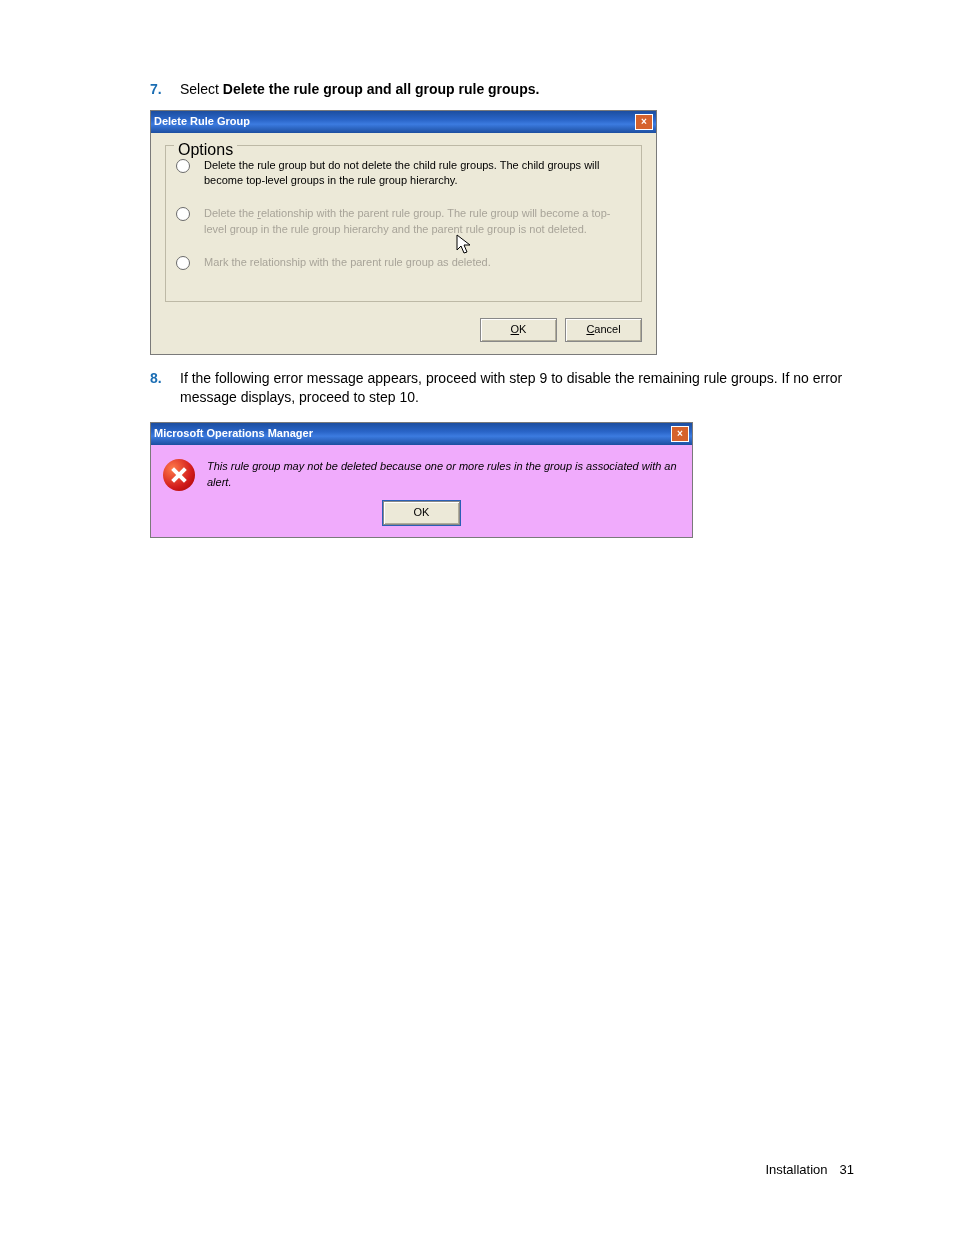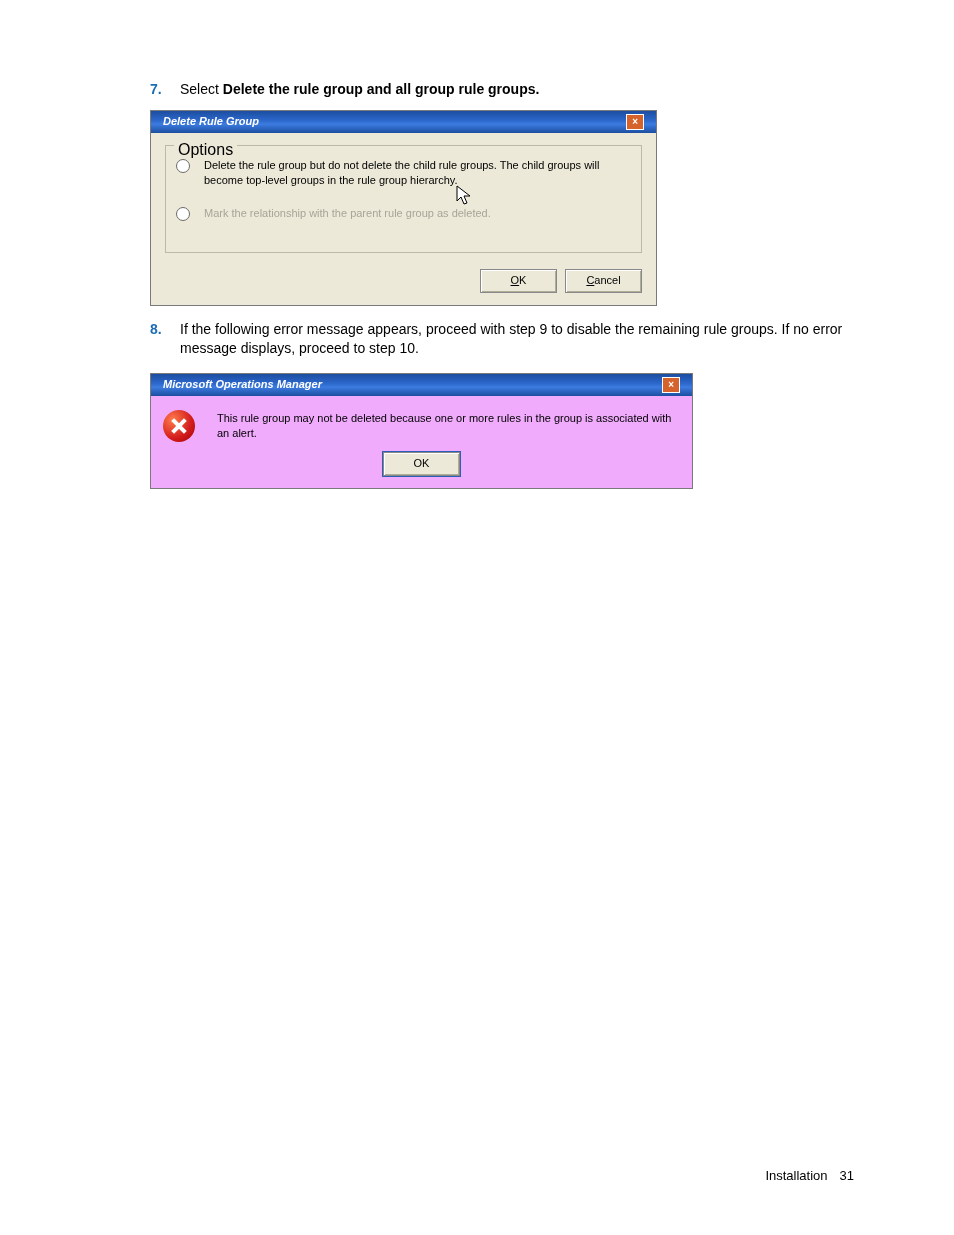--- a/index.html
+++ b/index.html
@@ -42,26 +42,25 @@
     border: 1px solid #7a7a7a;
     background: #ece9d8;
     font-size: 11px;
     font-family: Tahoma, Arial, sans-serif;
     color: #000;
   }
   .titlebar {
     background: linear-gradient(to bottom, #1c4ea0, #2a65c8 40%, #3c7be0 60%, #1c4ea0);
     color: #fff;
     font-weight: bold;
-    padding: 3px 12px;
+    padding: 3px 3px;
     display: flex;
     justify-content: space-between;
     align-items: center;
     height: 16px;
-    font-style: italic;
   }
   .titlebar-text { font-size: 11px; }
   .title-close {
     width: 16px;
     height: 14px;
     background: #d6622c;
     border: 1px solid #fff;
     display: flex;
     align-items: center;
     justify-content: center;
@@ -146,21 +145,22 @@
     margin: 14px 0 0 0;
     border: 1px solid #7a7a7a;
     background: #f0abfc;
     font-family: Tahoma, Arial, sans-serif;
     font-size: 11px;
   }
   .err-body {
     display: flex;
     align-items: center;
     padding: 14px 12px 6px 12px;
-    gap: 22px;
+    gap: 12px;
+    font-style: italic;
   }
   .err-icon {
     width: 32px; height: 32px;
     border-radius: 50%;
     background: radial-gradient(circle at 30% 30%, #ff7a4a, #d21c1c 60%, #a00000);
     position: relative;
     flex-shrink: 0;
   }
   .err-icon::before, .err-icon::after {
     content: "";
@@ -181,21 +181,21 @@
     height: 22px;
     background: #ece9d8;
     border: 1px solid #888;
     box-shadow: 0 0 0 1px #2a5fb5, inset 1px 1px 0 #fff, inset -1px -1px 0 #b0ac9a;
     font-size: 11px;
     line-height: 20px;
   }
 
   .footer {
     position: absolute;
-    bottom: 50px;
+    bottom: 56px;
     right: 100px;
     font-size: 13px;
   }
   .footer .sec { margin-right: 12px; }
 
   svg.cursor-svg { width: 18px; height: 22px; }
 </style>
 </head>
 <body>
 
@@ -215,20 +215,24 @@
     </div>
     <div class="fieldset">
       <span class="legend">Options</span>
 
       <div class="radio-row">
         <span class="radio-outer"></span>
         <span class="radio-label">Delete the rule group but do not delete the child rule groups.  The child groups will become top-level groups in the rule group hierarchy.</span>
       </div>
 
 
+      <div class="radio-row">
+        <span class="radio-outer"></span>
+        <span class="radio-label disabled-text"><span>Delete the </span><span class="underline">r</span><span>elationship with the parent rule group.  The rule group will become a top-level group in the rule group hierarchy and the parent rule group is not deleted.</span></span>
+      </div>
 
       <div class="radio-row">
         <span class="radio-outer"></span>
         <span class="radio-label disabled-text">Mark the relationship with the parent rule group as deleted.</span>
       </div>
 
       <span class="cursor-arrow">
         <svg class="cursor-svg" viewBox="0 0 18 22">
           <path d="M1 1 L1 16 L5 12 L8 19 L11 18 L8 11 L14 11 Z" fill="#fff" stroke="#000" stroke-width="1"></path>
         </svg>

